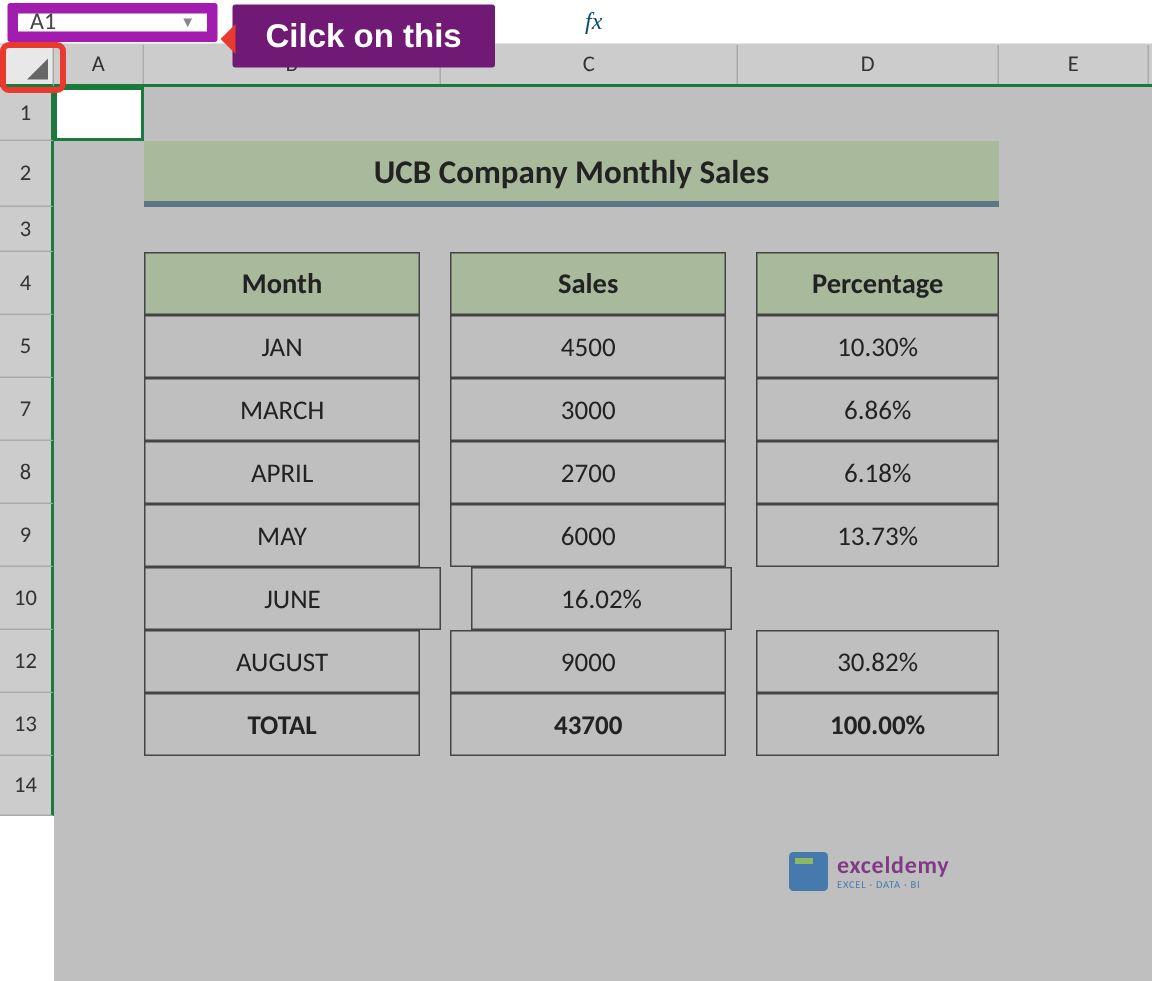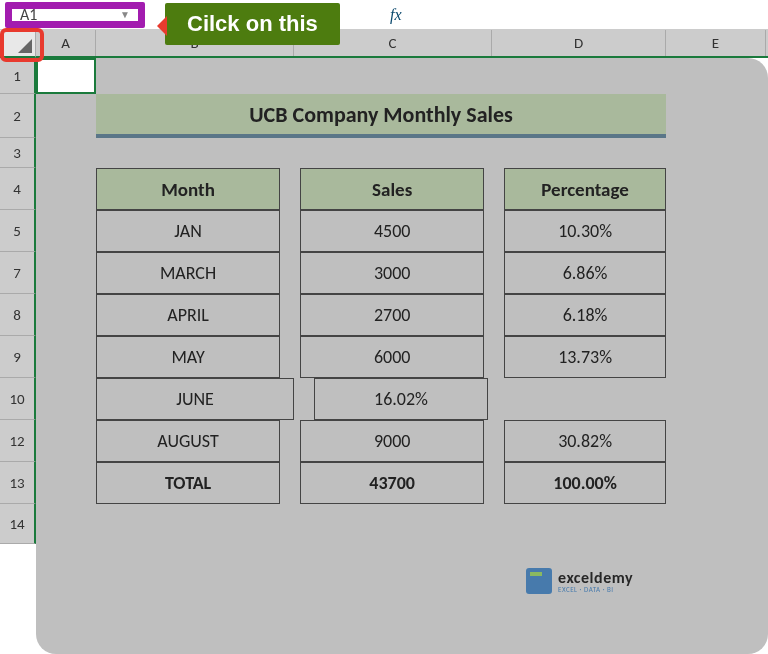--- a/index.html
+++ b/index.html
@@ -39,22 +39,22 @@
 .fx-icon {
   font-style: italic;
   font-family: 'Times New Roman', serif;
   color: #0c4a6e;
   margin-left: 245px;
   font-size: 16px;
 }
 .callout {
   position: absolute;
   top: 3px;
-  left: 165px;
-  background: #4d7c0f;
+  left: 155px;
+  background: #701a75;
   color: #fff;
   font-weight: bold;
   font-size: 22px;
   padding: 8px 22px;
   border-radius: 2px;
   z-index: 20;
   font-family: Arial, sans-serif;
 }
 .callout::after {
   content: "";
@@ -129,21 +129,21 @@
   align-items: center;
   justify-content: center;
   font-size: 15px;
   color: #333;
 }
 .cA { width: 60px; }
 .cB { width: 198px; }
 .cC { width: 198px; }
 .cD { width: 174px; }
 .cE { width: 100px; }
-.cells { position: relative; background: #bfbfbf; height: 596px; border-radius: 20px; }
+.cells { position: relative; background: #bfbfbf; height: 596px; }
 .row1 { height: 36px; position: relative; }
 .a1 {
   position: absolute;
   left: 0; top: 0;
   width: 60px; height: 36px;
   background: #fff;
   border: 2px solid #1a7a3c;
 }
 .title-row {
   height: 44px;
@@ -197,21 +197,21 @@
   position: relative;
 }
 .wm-icon::after {
   content: "";
   position: absolute;
   top: 4px; left: 4px;
   width: 12px; height: 4px;
   background: #7db84a;
 }
 .wm-text { line-height: 1; }
-.wm-main { font-size: 16px; color: #000000; font-weight: 600; letter-spacing: 0.5px; }
+.wm-main { font-size: 16px; color: #701a75; font-weight: 600; letter-spacing: 0.5px; }
 .wm-sub { font-size: 7px; color: #2a6aa8; letter-spacing: 0.5px; }
 </style>
 </head>
 <body>
 
 <div class="namebox-area">
   <div class="namebox">
     <span>A1</span>
     <span class="namebox-drop">▼</span>
   </div>

